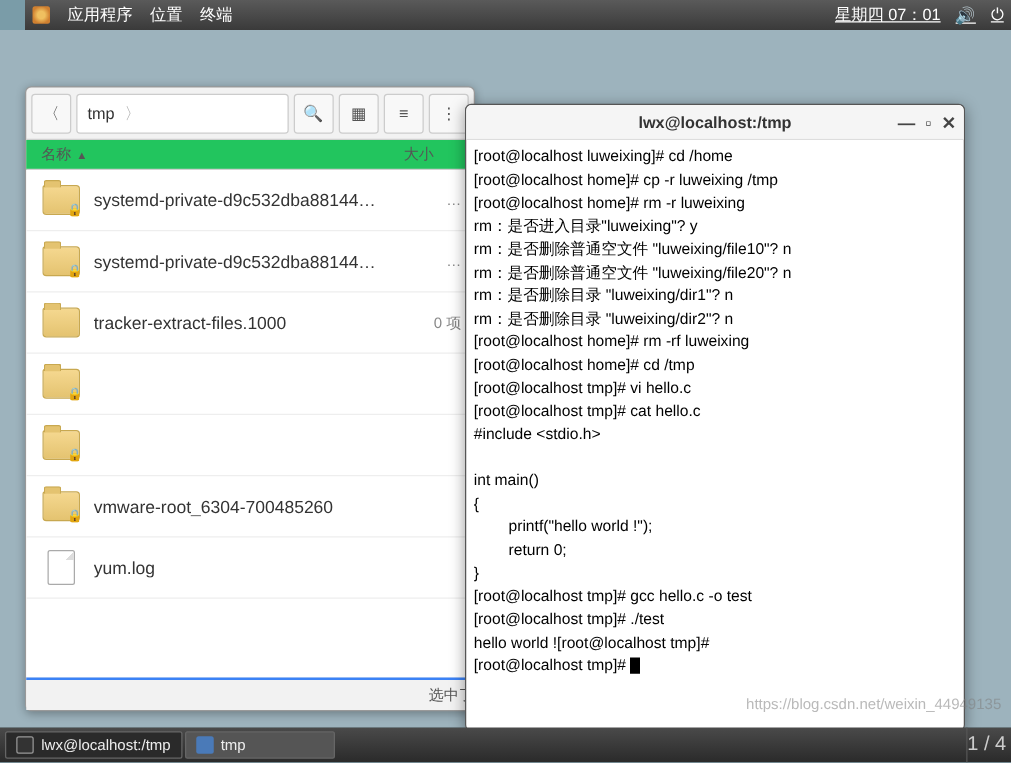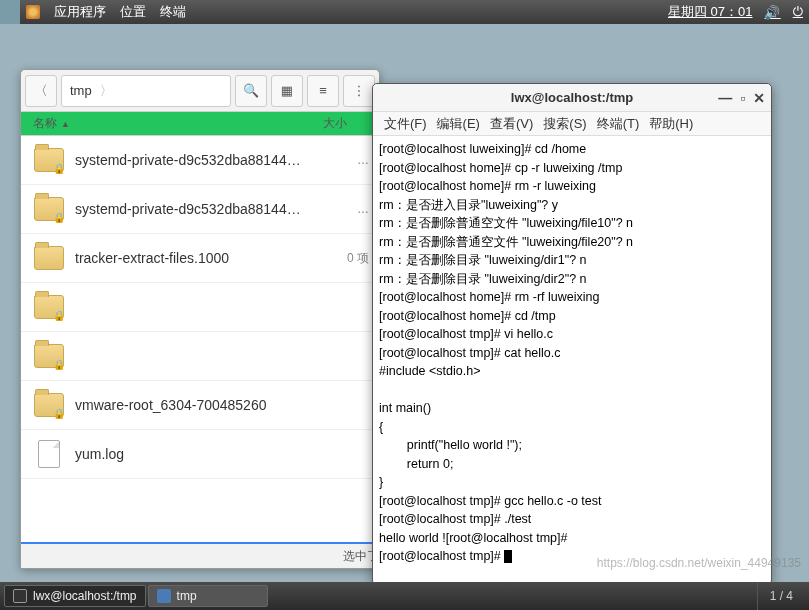--- a/index.html
+++ b/index.html
@@ -37,21 +37,21 @@
 .term-menu { height: 24px; display: flex; align-items: center; gap: 4px; padding: 0 8px; font-size: 13px; color: #333; border-bottom: 1px solid #ddd; background: #f8f8f8; }
 .term-menu span { padding: 2px 3px; }
 .term-body { flex: 1; padding: 4px 6px; font-family: monospace; font-size: 12.5px; line-height: 1.4; color: #000; white-space: pre-wrap; overflow: hidden; }
 .cursor { display: inline-block; width: 8px; height: 13px; background: #000; vertical-align: text-bottom; }
 .taskbar { position: absolute; bottom: 0; left: 0; right: 0; height: 28px; background: linear-gradient(#4a4a4a,#2a2a2a); display: flex; align-items: center; padding: 0 4px; gap: 2px; }
 .task-item { height: 22px; padding: 0 8px; display: flex; align-items: center; gap: 6px; background: #555; border: 1px solid #666; border-radius: 2px; color: #eee; font-size: 12px; min-width: 120px; }
 .task-item.active { background: #2a2a2a; }
 .task-ic { width: 14px; height: 14px; background: #888; border-radius: 2px; }
 .task-ic.term { background: #333; border: 1px solid #999; }
 .task-ic.folder { background: #4a7ab8; }
-.pager { margin-left: auto; color: #ccc; font-size: 12px; padding: 0 12px; border-left: 1px solid #555; height: 100%; display: flex; align-items: center; }
+.pager { margin-left: auto; color: #ccc; font-size: 16px; padding: 0 0; border-left: 1px solid #555; height: 100%; display: flex; align-items: center; }
 .watermark { position: absolute; bottom: 40px; right: 8px; font-size: 12px; color: rgba(128,128,128,.55); z-index: 100; }
 </style>
 </head>
 <body>
 
 <div class="topbar">
   <div class="left">
     <div class="gnome-icon"></div>
     <span class="menu-item">应用程序</span>
     <span class="menu-item">位置</span>
@@ -139,28 +139,20 @@
 
   <div class="terminal">
     <div class="term-title">
       <span>lwx@localhost:/tmp</span>
       <div class="term-ctrl">
         <span>—</span>
         <span>▫</span>
         <span>✕</span>
       </div>
     </div>
-    <div class="term-menu">
-      <span>文件(F)</span>
-      <span>编辑(E)</span>
-      <span>查看(V)</span>
-      <span>搜索(S)</span>
-      <span>终端(T)</span>
-      <span>帮助(H)</span>
-    </div>
     <div class="term-body"><span id="term-text">[root@localhost luweixing]# cd /home
 [root@localhost home]# cp -r luweixing /tmp
 [root@localhost home]# rm -r luweixing
 rm：是否进入目录"luweixing"? y
 rm：是否删除普通空文件 "luweixing/file10"? n
 rm：是否删除普通空文件 "luweixing/file20"? n
 rm：是否删除目录 "luweixing/dir1"? n
 rm：是否删除目录 "luweixing/dir2"? n
 [root@localhost home]# rm -rf luweixing
 [root@localhost home]# cd /tmp

